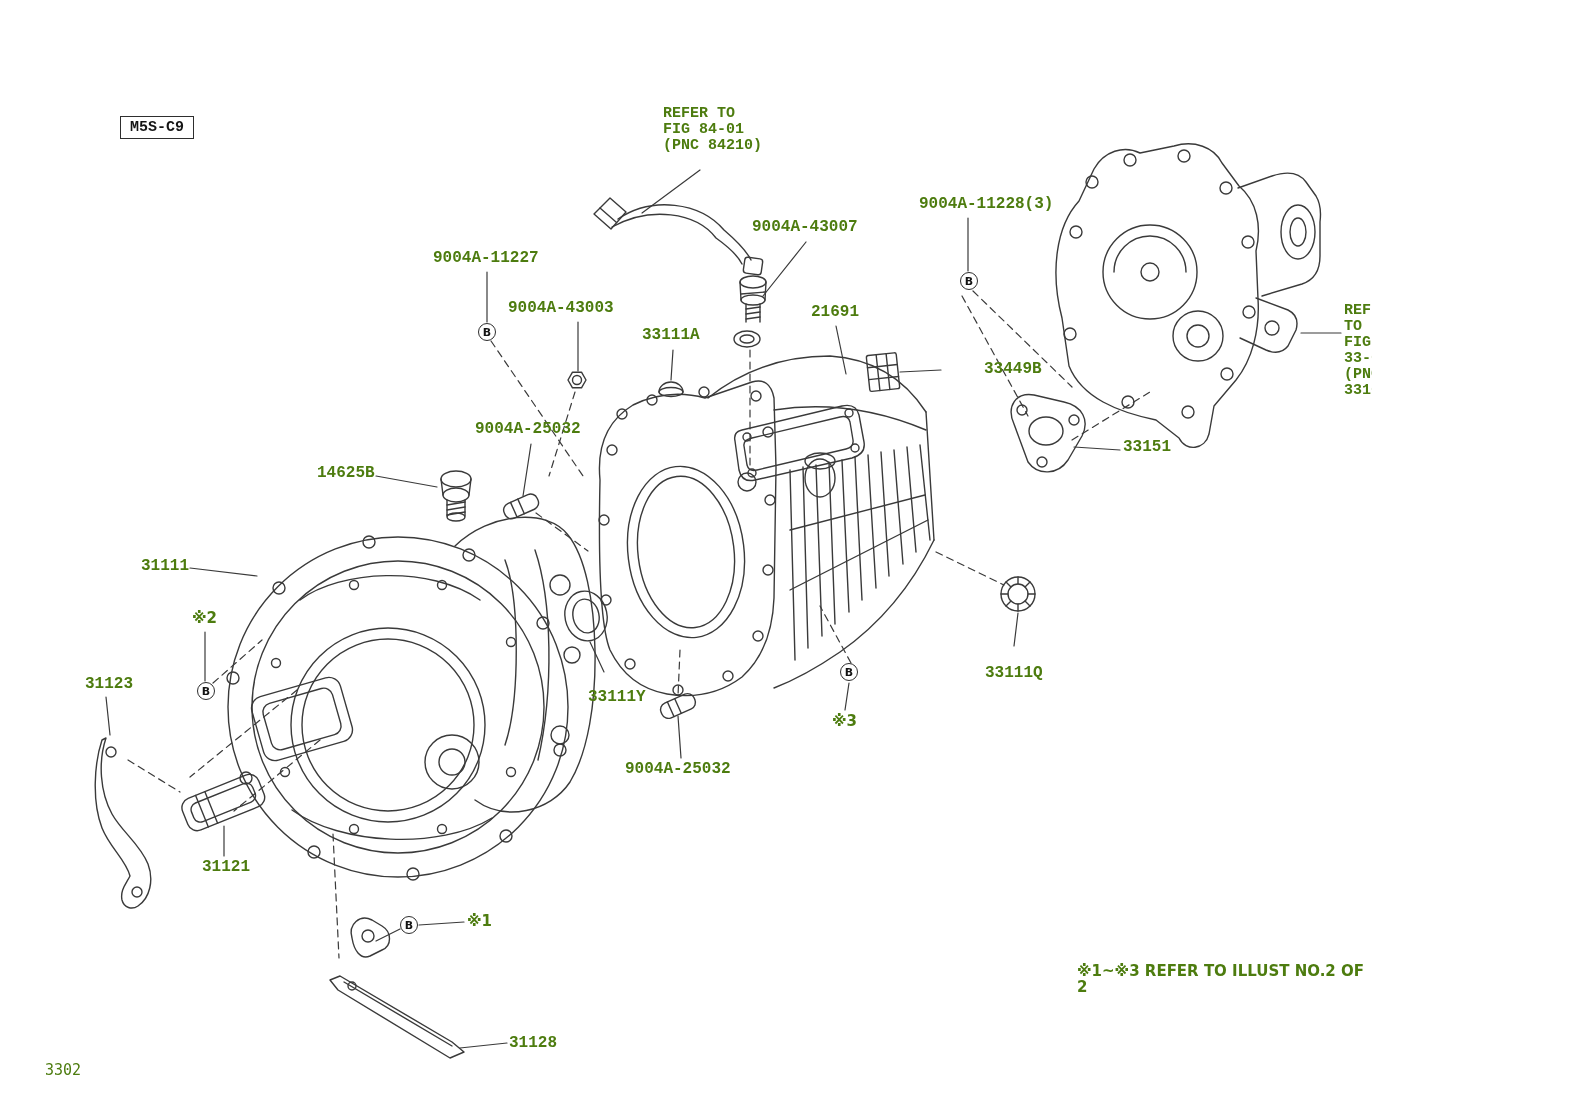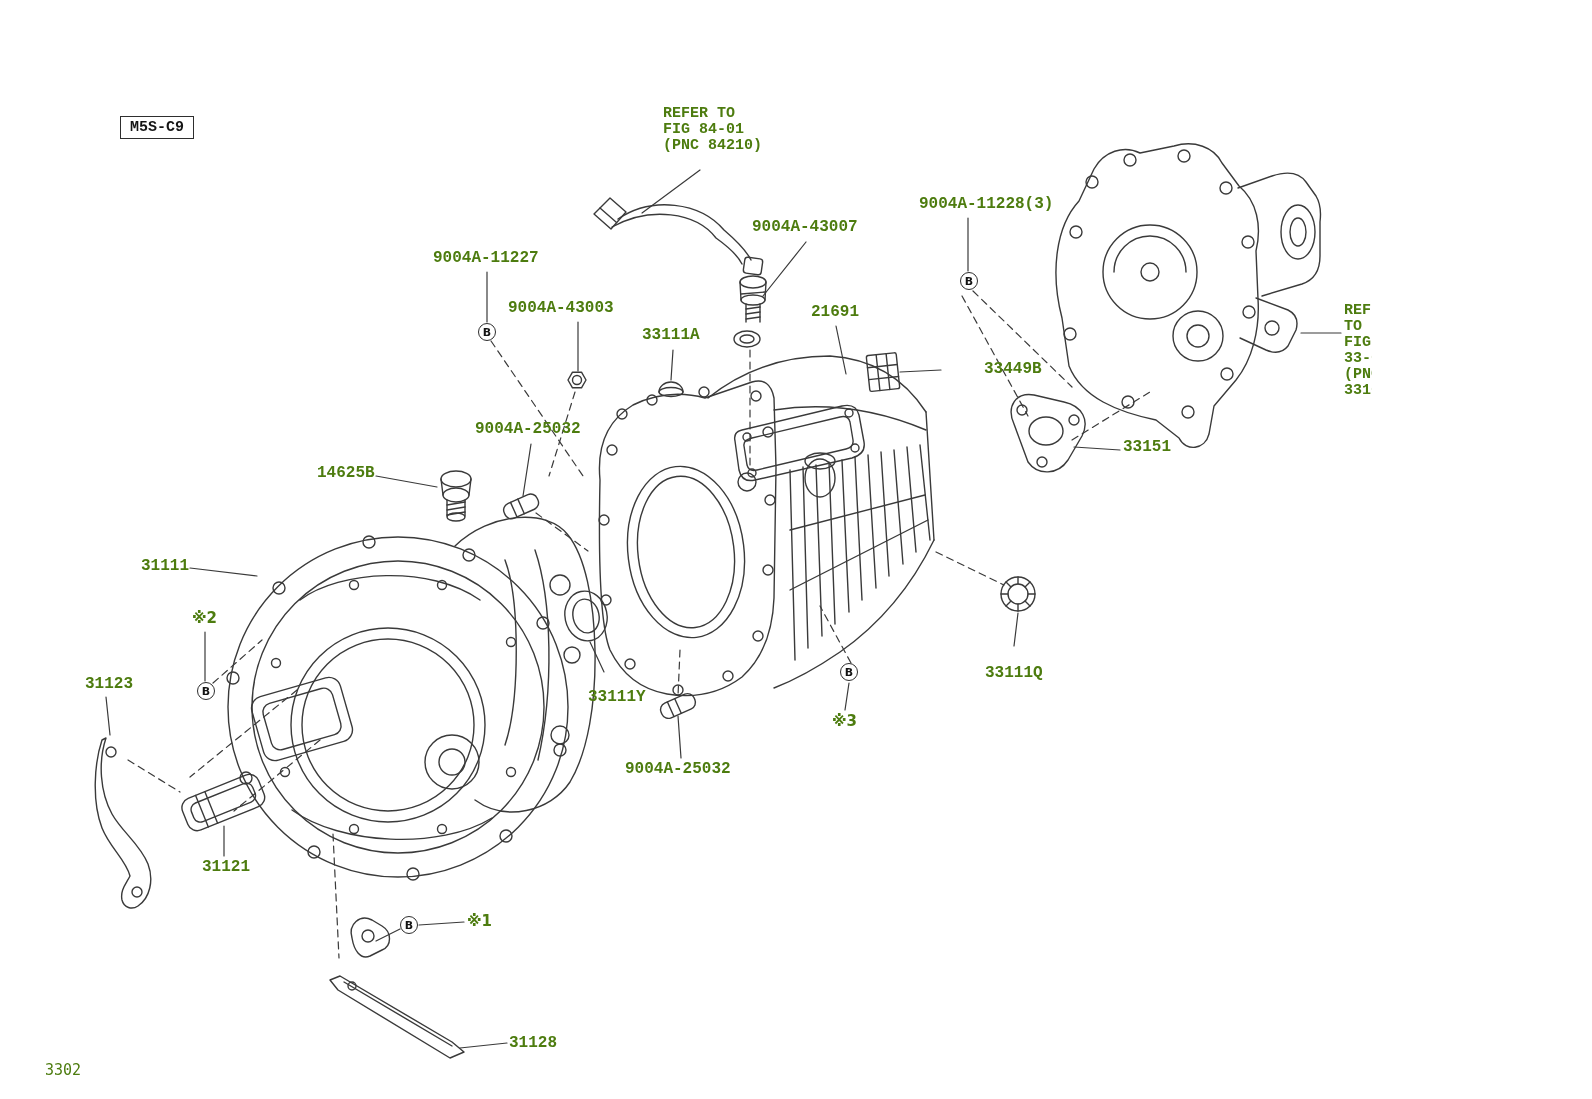--- a/index.html
+++ b/index.html
@@ -325,16 +325,17 @@
   <div class="lbl note" style="left:192px; top:610px;">※2</div>
   <div class="lbl note" style="left:467px; top:913px;">※1</div>
   <div class="lbl note" style="left:832px; top:713px;">※3</div>
 
   <div class="bmark" style="left:478px; top:323px;">B</div>
   <div class="bmark" style="left:960px; top:272px;">B</div>
   <div class="bmark" style="left:197px; top:682px;">B</div>
   <div class="bmark" style="left:840px; top:663px;">B</div>
   <div class="bmark" style="left:400px; top:916px;">B</div>
 
+  <div class="lbl note" style="left:1077px; top:963px;">※1~※3 REFER TO ILLUST NO.2 OF 2</div>
   <div class="lbl page" style="left:45px; top:1062px;">3302</div>
   <div class="lbl page" style="left:1471px; top:1058px;">335418</div>
 
 </div>
 
 </body></html>

